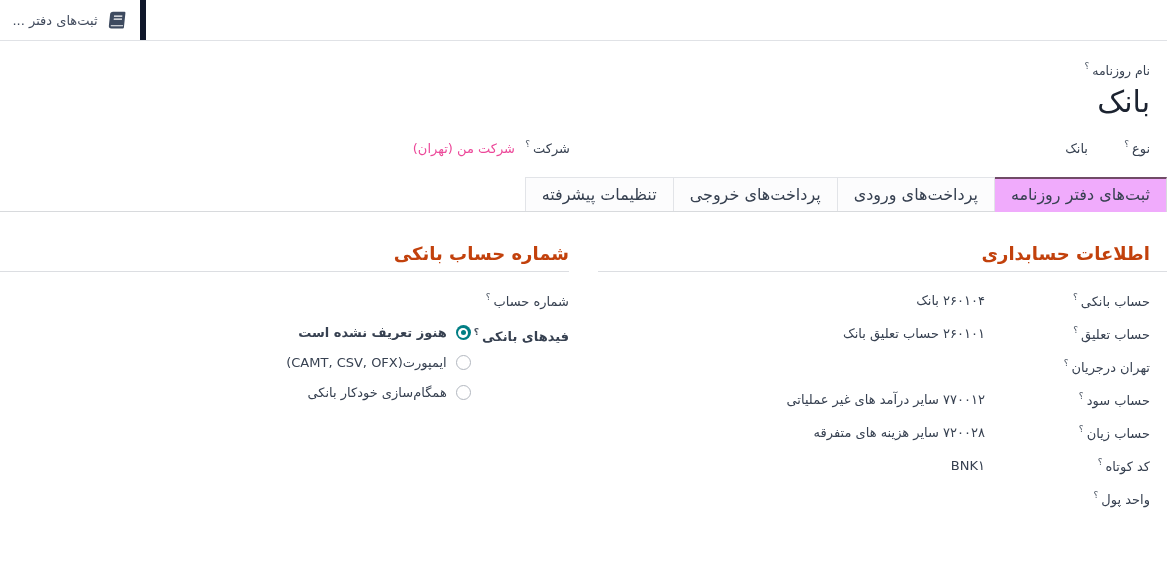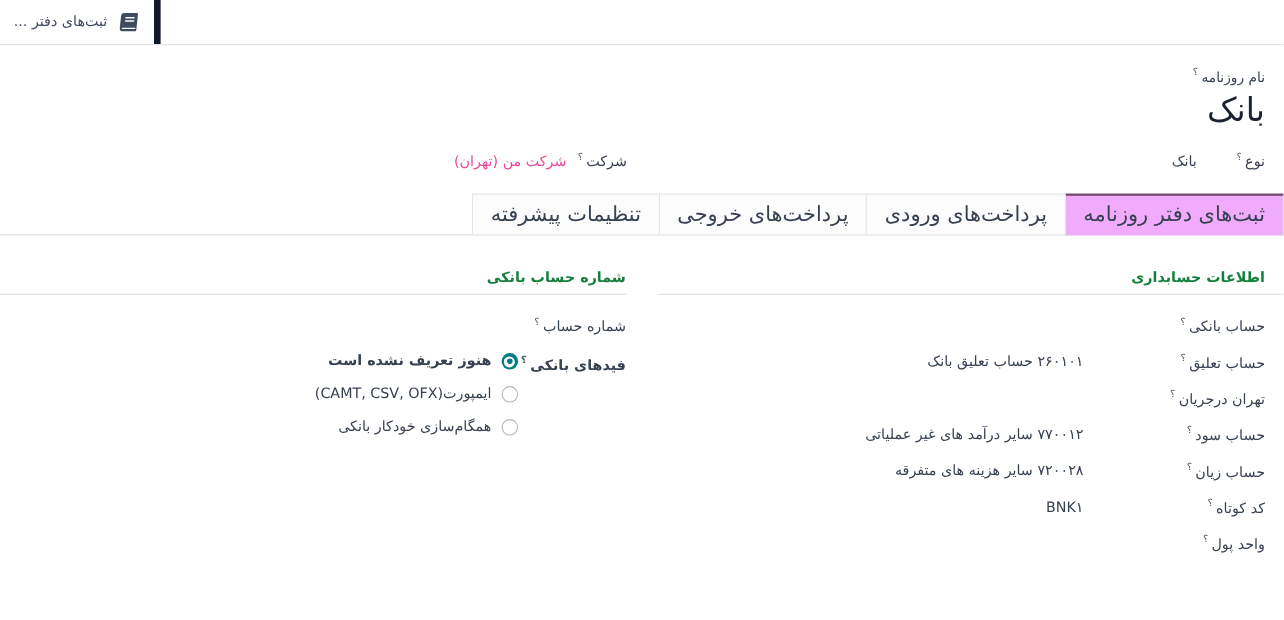--- a/index.html
+++ b/index.html
@@ -38,34 +38,34 @@
   .meta-cell .lbl { white-space:nowrap; }
   .meta-cell.type-cell .lbl { min-width:62px; }
   .meta-cell.company-cell { padding-right:5px; }
   .meta-cell.company-cell .lbl { min-width:55px; }
   .meta-val { color:#374151; }
   a.link { color:#ec4899; text-decoration:none; cursor:pointer;margin-left:26px; }
 
   
   .tabbar { display:flex; margin-top:21px; border-bottom:1px solid #d8dadd; align-items:flex-end; }
   .tab {
-    padding:7px 16px; font-size:19px; color:#374151; white-space:nowrap;
+    padding:7px 16px; font-size:16px; color:#374151; white-space:nowrap;
     background:#fcfcfd; border:1px solid #e2e4e8; border-bottom:none; cursor:pointer;
   }
   .tab + .tab { margin-left:0; margin-right:-1px; }
   .tab.active {
     background:#f0abfc; border-color:#d8dadd;
     border-top:2px solid #714B67; padding-top:6px;
     margin-bottom:-1px; padding-bottom:8px;
   }
 
   
   .columns { display:grid; grid-template-columns:1fr 1fr; column-gap:29px; padding-top:31px; }
   .group-title {
-    font-size:13px; font-weight:700; color:#15803d; margin:0;
+    font-size:18px; font-weight:700; color:#c2410c; margin:0;
     padding-bottom:7px; border-bottom:1px solid #dcdee2;
   }
   .rcol .group-title { padding-right:17px; }
   .col .rows { margin-top:13px; }
   .frow { display:flex; align-items:center; min-height:33px; }
   .rcol .frow { padding-right:17px; }
   .rcol .flabel { flex:0 0 165px; white-space:nowrap; }
   .lcol .flabel { flex:0 0 98px; white-space:nowrap; }
   .fvalue { flex:1; color:#374151; min-height:17px; cursor:text; }
   .frow.feeds { align-items:flex-start; }
@@ -145,20 +145,21 @@
     </nav>
 
     <div class="columns">
 
       <section class="col rcol">
         <h2 class="group-title">اطلاعات حسابداری</h2>
         <div class="rows">
 
           <div class="frow">
             <span class="flabel"><span>حساب بانکی</span><sup class="help">؟</sup></span>
+            <span class="fvalue">۲۶۰۱۰۴ بانک</span>
           </div>
 
           <div class="frow">
             <span class="flabel"><span>حساب تعلیق</span><sup class="help">؟</sup></span>
             <span class="fvalue">۲۶۰۱۰۱ حساب تعلیق بانک</span>
           </div>
 
           <div class="frow">
             <span class="flabel"><span>تهران درجریان</span><sup class="help">؟</sup></span>
             <span class="fvalue"></span>

